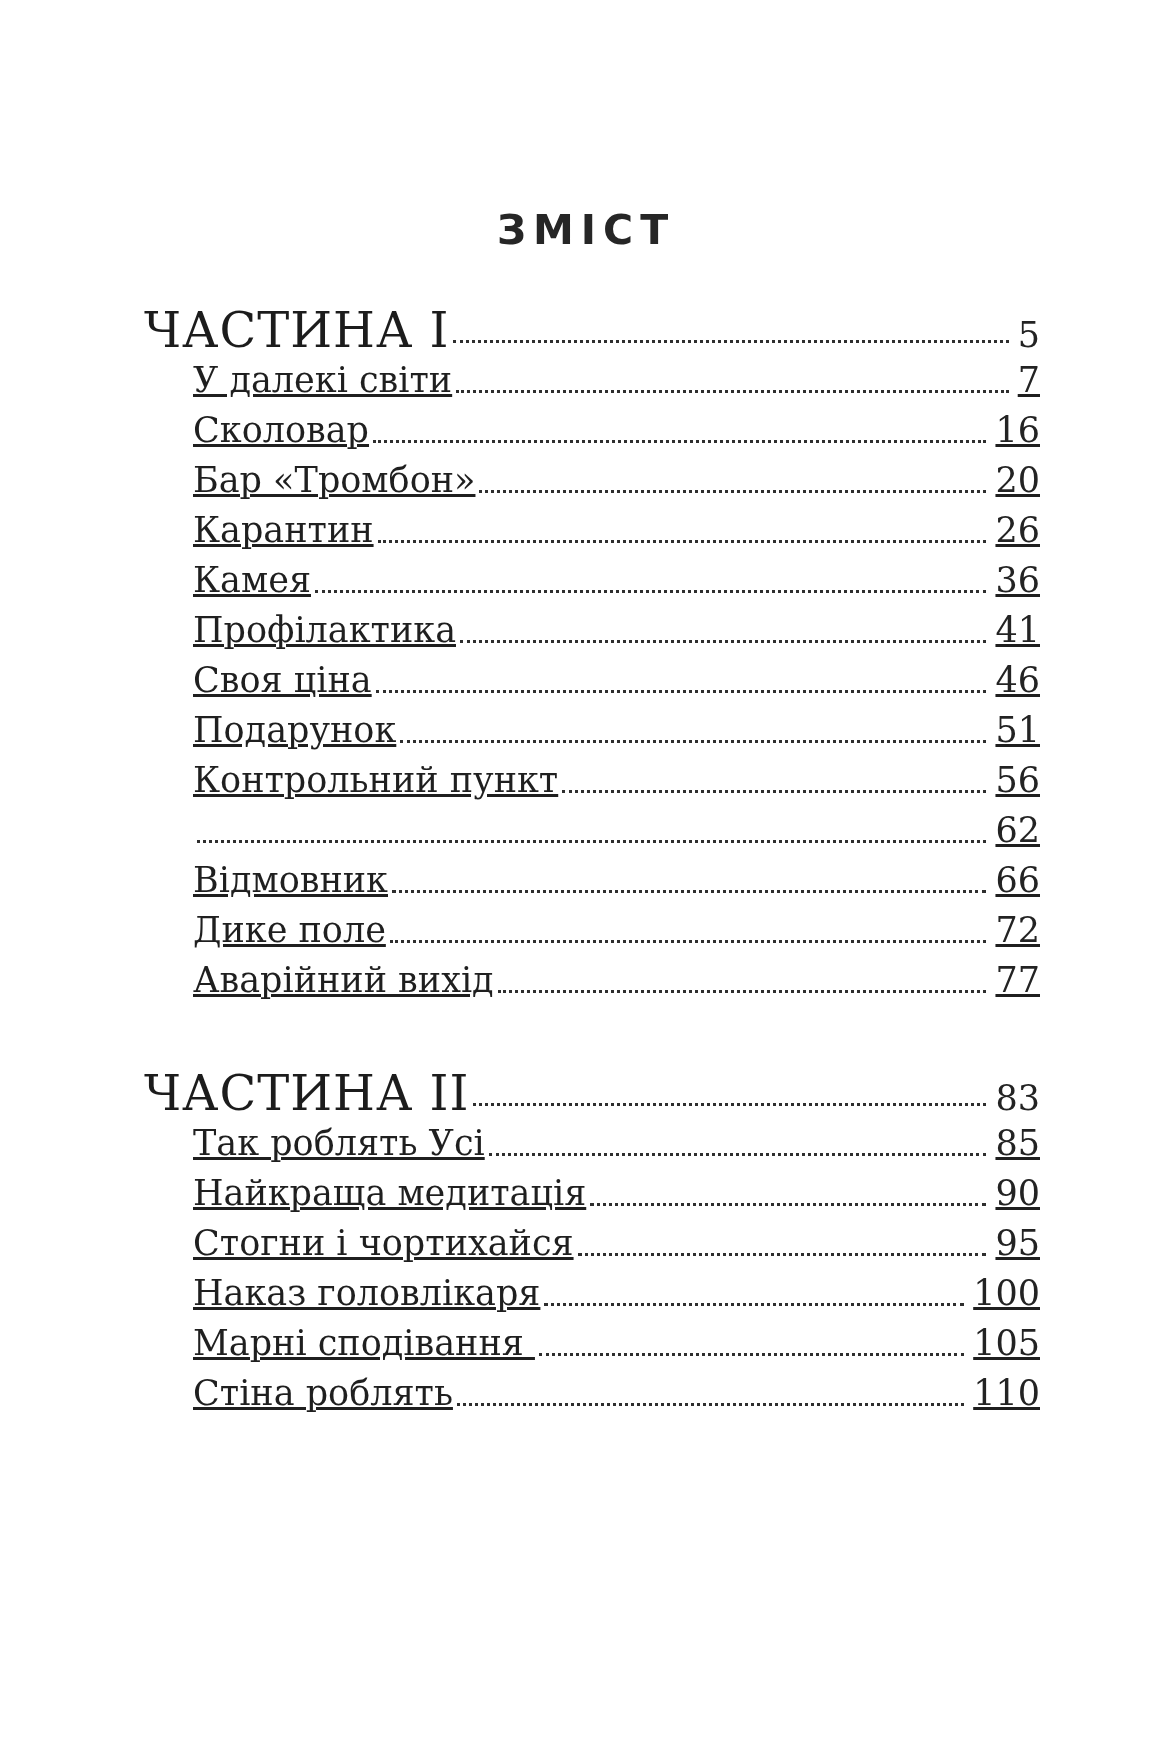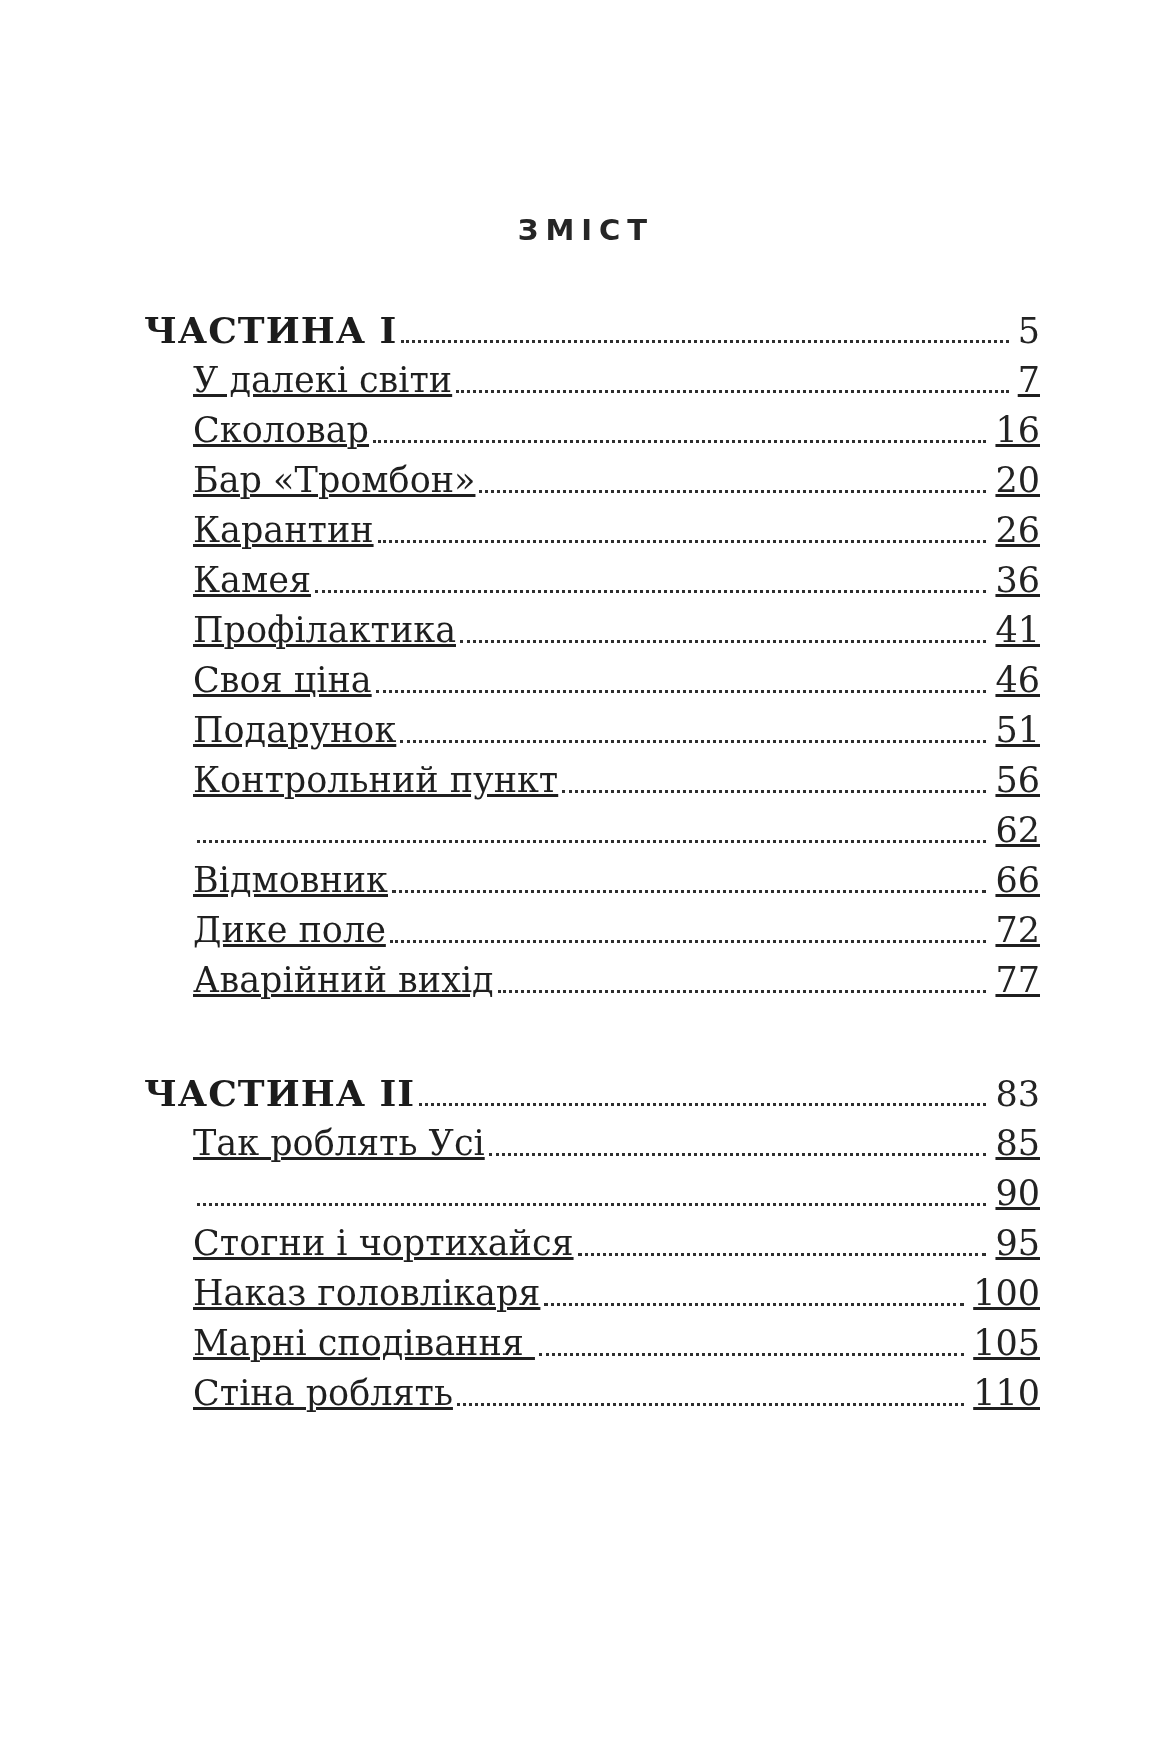--- a/index.html
+++ b/index.html
@@ -12,40 +12,40 @@
     font-family: "DejaVu Serif", serif;
     overflow: hidden;
   }
   .page-title {
     margin: 0;
     padding-top: 206px;
     line-height: 48px;
     text-align: center;
     font-family: "DejaVu Sans", sans-serif;
     font-weight: 700;
-    font-size: 29px;
+    font-size: 41px;
     letter-spacing: 7px;
     color: #262626;
   }
   .toc {
     margin: 51px 132px 0 144px;
   }
   .toc-section.gap { margin-top: 63px; }
   .row {
     display: flex;
     align-items: baseline;
     height: 50px;
     line-height: 50px;
     font-size: 35px;
     white-space: nowrap;
   }
   .row.item { padding-left: 49px; text-decoration: underline; }
   .row.header .t {
-    font-weight: 700;
-    font-size: 36px;
+    font-weight: 400;
+    font-size: 48px;
     letter-spacing: 1px;
     color: #1c1c1c;
   }
   .t { flex: 0 0 auto; }
   .leader {
     flex: 1 1 auto;
     min-width: 24px;
     align-self: flex-end;
     margin: 0 9px 12px 4px;
     border-bottom: 3px dotted #2e2e2e;
@@ -152,20 +152,21 @@
     <span class="p">83</span>
   </div>
 
   <div class="row item">
     <span class="t">Так роблять Усі</span>
     <span class="leader"></span>
     <span class="p">85</span>
   </div>
 
   <div class="row item">
+    <span class="t">Найкраща медитація</span>
     <span class="leader"></span>
     <span class="p">90</span>
   </div>
 
   <div class="row item">
     <span class="t">Стогни і чортихайся</span>
     <span class="leader"></span>
     <span class="p">95</span>
   </div>
 

